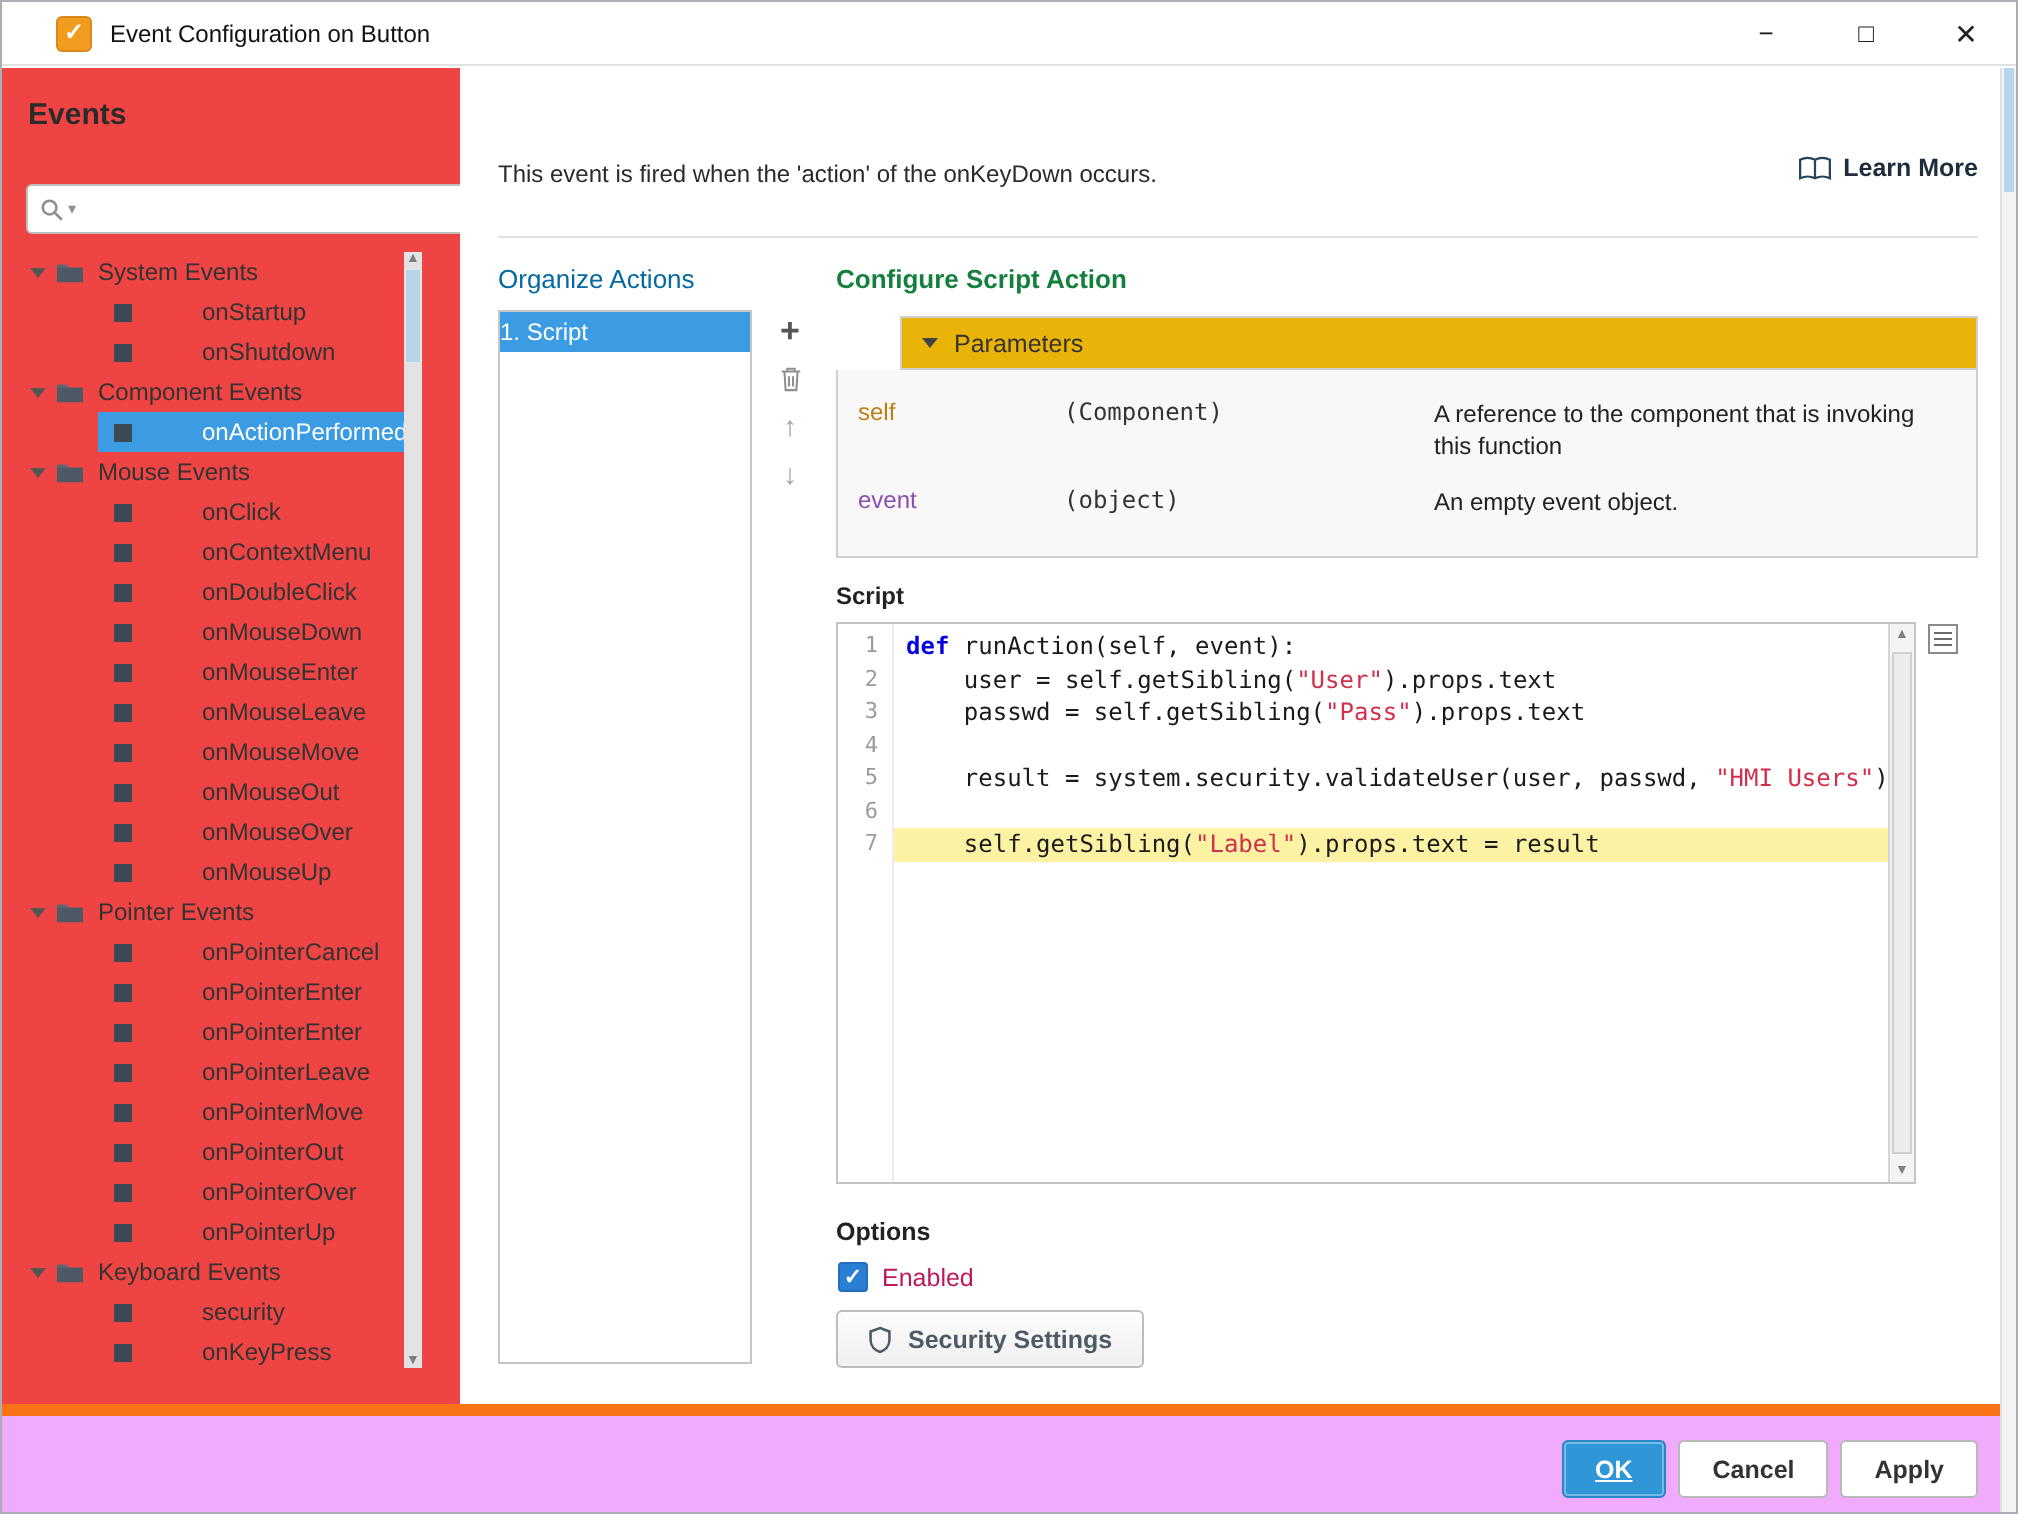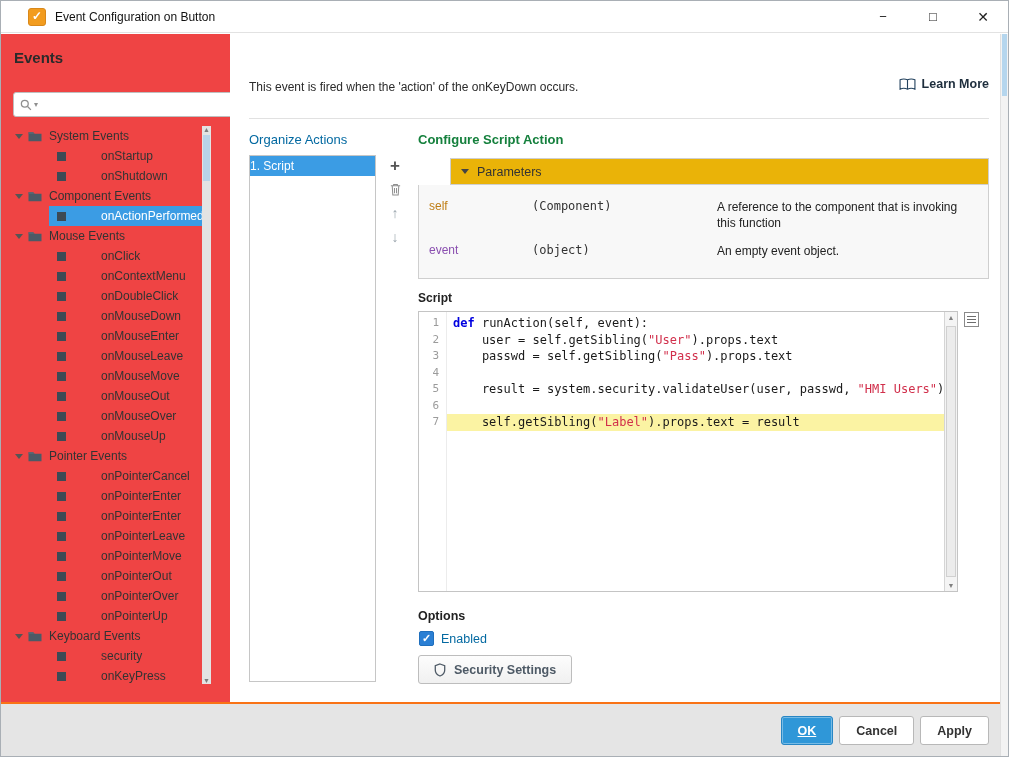--- a/index.html
+++ b/index.html
@@ -105,29 +105,29 @@
   .editor-menu { position:absolute; left:734px; top:278px; width:15px; height:15px;
     border:1px solid #8a8a8a; display:flex; flex-direction:column; justify-content:center; gap:2px;
     padding:0 2px; background:#fff; cursor:pointer; }
   .editor-menu i { display:block; height:1px; background:#6d6d6d; }
 
   .options-label { position:absolute; left:188px; top:575px; font-size:12.5px; font-weight:bold; color:#222; }
   .enabled-row { position:absolute; left:189px; top:597px; display:flex; align-items:center; gap:7px; }
   .checkbox { width:15px; height:15px; background:#2a7fd4; border:1px solid #1f6fbd; border-radius:2px;
     display:flex; align-items:center; justify-content:center; cursor:pointer; }
   .checkbox::after { content:"✓"; color:#fff; font-size:11px; font-weight:bold; }
-  .enabled-label { font-size:12.5px; color:#0369a1; }
+  .enabled-label { font-size:12.5px; color:#be185d; }
   .security-btn { position:absolute; left:188px; top:621px; height:29px; padding:0 15px;
     background:linear-gradient(#fdfdfd,#f0f0f0); border:1px solid #bdbdbd; border-radius:3px;
     display:flex; align-items:center; gap:8px; font-size:12.5px; font-weight:bold; color:#4e5a66;
     cursor:pointer; }
 
   
-  .footer { position:absolute; left:0; right:8px; bottom:0; height:54px; background:#e5e5e5;
-    border-top:2px solid #f97316; }
+  .footer { position:absolute; left:0; right:8px; bottom:0; height:54px; background:#f0abfc;
+    border-top:6px solid #f97316; }
   .footer-btns { position:absolute; right:11px; top:12px; display:flex; gap:6px; }
   .btn { height:29px; padding:0 16px; border-radius:3px; font-size:12.5px; font-weight:bold;
     display:flex; align-items:center; justify-content:center; cursor:pointer;
     background:#fff; border:1px solid #b8b8b8; color:#333; font-family:"Liberation Sans",sans-serif; }
   .btn.ok { background:#2f97d8; border-color:#2886c4; color:#fff; text-decoration:underline;
     box-shadow:inset 0 0 0 1px rgba(255,255,255,.35); }
 
   
   .win-scrollbar { position:absolute; right:0; top:33px; bottom:0; width:8px; background:#f3f3f3;
     border-left:1px solid #e0e0e0; }

